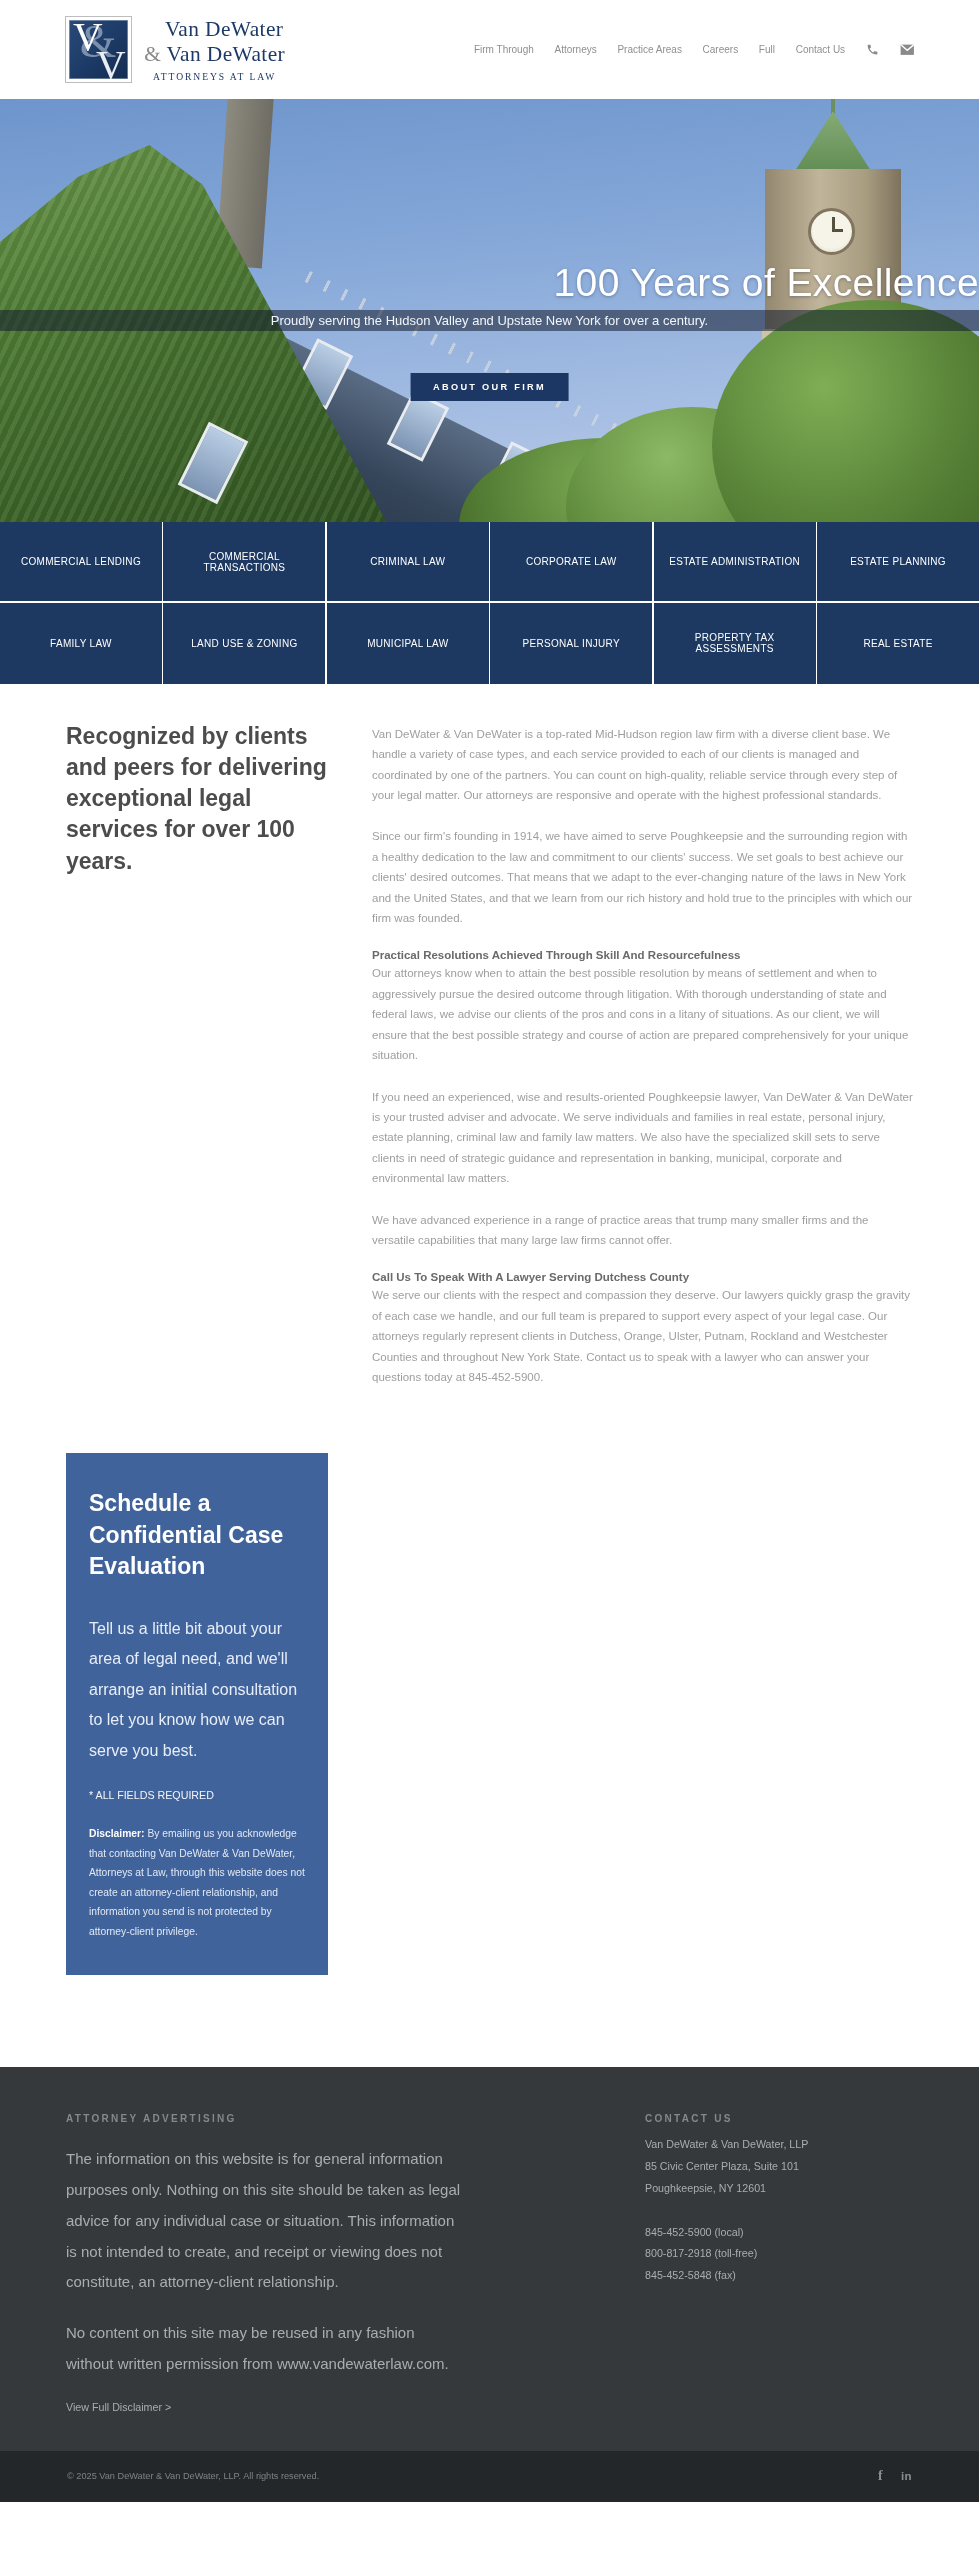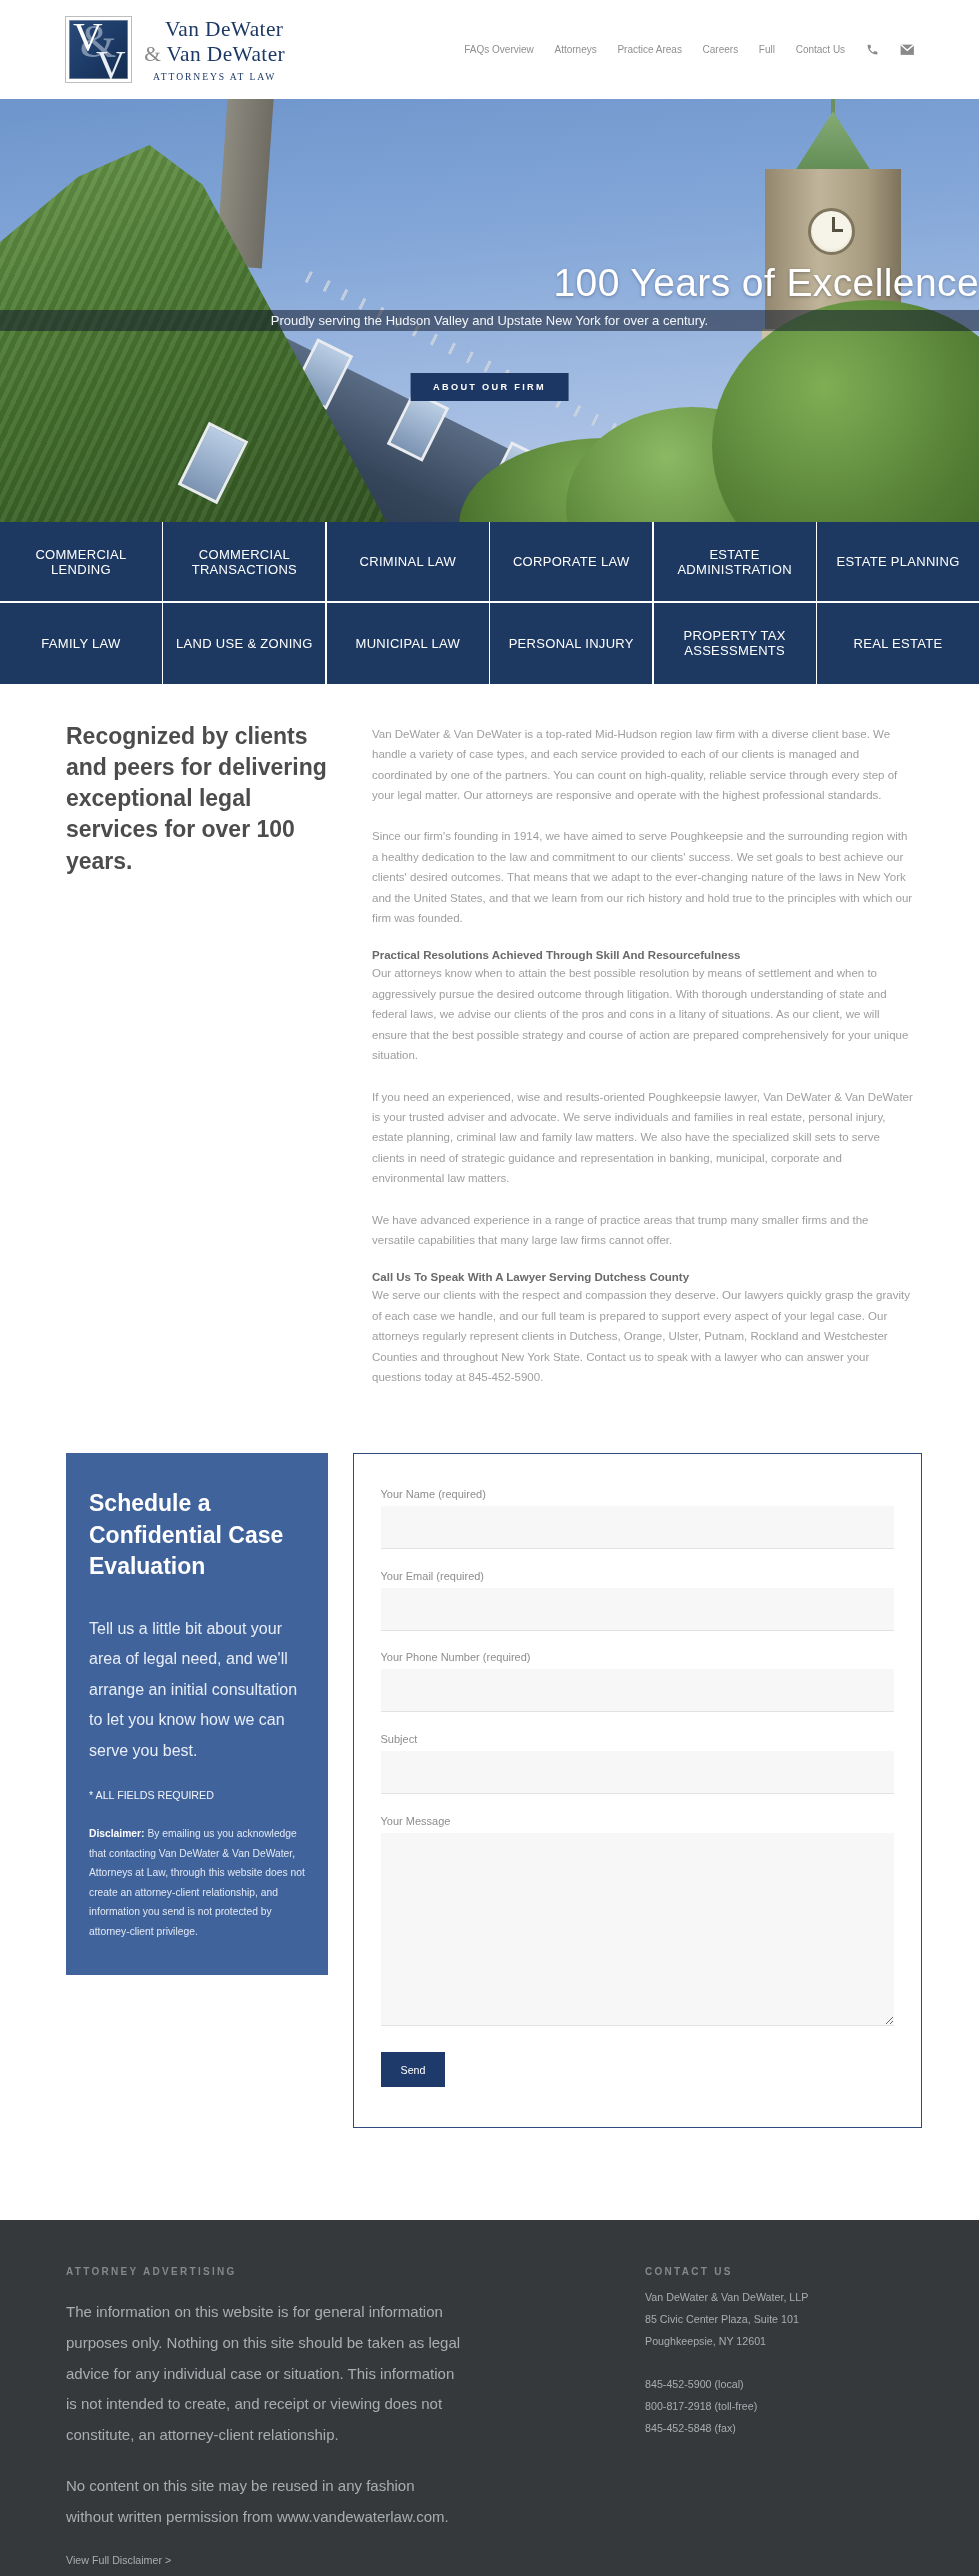--- a/index.html
+++ b/index.html
@@ -58,21 +58,21 @@
   .hero-band { position:absolute; left:0; top:211px; width:100%; height:21.4px; background:rgba(18,28,46,.55); z-index:5;
       display:flex; align-items:center; justify-content:center; }
   .hero-band span { font-size:13px; color:#f2f5fa; }
   .hero-cta { position:absolute; left:50%; top:274px; transform:translateX(-50%); z-index:5;
       background:#1c3763; color:#fff; border:0; font-size:9.2px; font-weight:700; letter-spacing:2.3px;
       padding:9.2px 23px; cursor:pointer; font-family:"Liberation Sans",sans-serif; }
 
   
   .practice-grid { display:grid; grid-template-columns:repeat(6,1fr); grid-template-rows:79px 81px; gap:1.5px; background:#fff; }
   .tile { background:#1d3962; color:#fff; display:flex; align-items:center; justify-content:center;
-      text-align:center; font-size:13px; letter-spacing:0.3px; padding:0 12.2px; cursor:pointer; }
+      text-align:center; font-size:10px; letter-spacing:0.3px; padding:0 12.2px; cursor:pointer; }
 
   
   .intro { display:flex; padding:37px 65px 65px 66px; background:#fff; }
   .intro-left { width:274px; margin-right:32px; flex-shrink:0; }
   .intro-left h2 { font-size:23px; line-height:1.36; color:#4c4c4c; font-weight:600; }
   .intro-right { flex:1; padding-top:3.1px; }
   .intro-right p { font-size:11.5px; line-height:1.78; color:#9e9e9e; margin-bottom:20.7px; }
   .intro-right h3 { font-size:11.5px; color:#6a6a6a; font-weight:700; margin-bottom:2.3px; }
   .intro-right p.last { margin-bottom:0; }
 
@@ -125,21 +125,21 @@
         <span class="lm-v2">V</span>
       </div>
     </div>
     <div class="logo-text">
       <div class="logo-line1">Van DeWater</div>
       <div class="logo-line2"><span class="amp">&amp;</span><span> Van DeWater</span></div>
       <div class="logo-line3">ATTORNEYS AT LAW</div>
     </div>
   </div>
   <div class="nav">
-    <a href="#">FAQs Overview</a>
+    <a href="#">Firm Through</a>
     <a href="#">Attorneys</a>
     <a href="#">Practice Areas</a>
     <a href="#">Careers</a>
     <a href="#">Full</a>
     <a href="#">Contact Us</a>
     <span class="nav-icon">
       <svg width="13" height="13" viewBox="0 0 24 24" fill="#8a8a8a">
           <path d="M6.6 10.8c1.4 2.8 3.8 5.1 6.6 6.6l2.2-2.2c.3-.3.7-.4 1-.2 1.1.4 2.3.6 3.6.6.6 0 1 .4 1 1V20c0 .6-.4 1-1 1C10.6 21 3 13.4 3 4c0-.6.4-1 1-1h3.5c.6 0 1 .4 1 1 0 1.2.2 2.4.6 3.6.1.3 0 .7-.2 1l-2.3 2.2z"></path>
         </svg>
     </span>
@@ -210,33 +210,20 @@
   </div>
 </div>
 
 <div class="eval">
   <div class="eval-side">
     <h2>Schedule a Confidential Case Evaluation</h2>
     <div class="eval-blurb">Tell us a little bit about your area of legal need, and we'll arrange an initial consultation to let you know how we can serve you best.</div>
     <div class="eval-req">* ALL FIELDS REQUIRED</div>
     <div class="eval-disc"><b>Disclaimer:</b><span> By emailing us you acknowledge that contacting Van DeWater &amp; Van DeWater, Attorneys at Law, through this website does not create an attorney-client relationship, and information you send is not protected by attorney-client privilege.</span></div>
   </div>
-  <div class="form-panel">
-    <label class="first">Your Name (required)</label>
-    <input class="input-text" type="text" value="" style="">
-    <label>Your Email (required)</label>
-    <input class="input-text" type="text" value="" style="">
-    <label>Your Phone Number (required)</label>
-    <input class="input-text" type="text" value="" style="">
-    <label>Subject</label>
-    <input class="input-text" type="text" value="" style="">
-    <label>Your Message</label>
-    <textarea class="input-area" style=""></textarea>
-    <button class="send-btn">Send</button>
-  </div>
 </div>
 
 <div class="footer">
   <div class="f-left">
     <div class="f-head">ATTORNEY ADVERTISING</div>
     <div class="f-text">The information on this website is for general information purposes only. Nothing on this site should be taken as legal advice for any individual case or situation. This information is not intended to create, and receipt or viewing does not constitute, an attorney-client relationship.</div>
     <div class="f-text">No content on this site may be reused in any fashion without written permission from www.vandewaterlaw.com.</div>
     <a class="f-link" href="#">View Full Disclaimer &gt;</a>
   </div>
   <div class="f-right">

